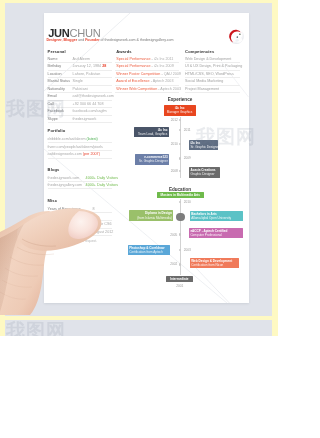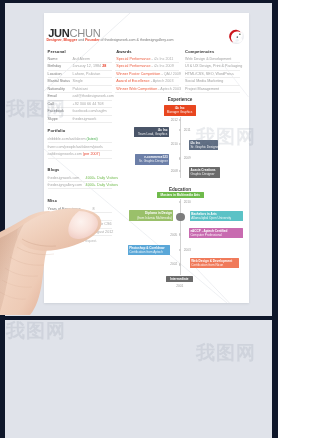--- a/index.html
+++ b/index.html
@@ -1,19 +1,19 @@
 <!DOCTYPE html>
 <html><head>
 <meta charset="utf-8">
 <title>Resume Mockup Preview</title>
 <style>
   html,body{margin:0;padding:0;}
   body{width:278px;height:438px;overflow:hidden;background:#ffffff;
        font-family:"Liberation Sans",sans-serif;-webkit-font-smoothing:antialiased;}
-  #stage{position:absolute;left:0;top:0;width:278px;height:438px;background:#0f172a;overflow:hidden;}
+  #stage{position:absolute;left:0;top:0;width:278px;height:336px;background:#fef9c3;overflow:hidden;}
   .bg{position:absolute;left:5px;top:3px;width:267px;height:313px;background:#e0e3ea;}
   .bg2{position:absolute;left:5px;top:320px;width:267px;height:118px;background:#e0e3ea;}
 
   
   #page1{position:absolute;left:44px;top:13px;width:204.5px;height:289.5px;background:#fff;
          box-shadow:0 1px 2px rgba(80,90,110,.12);overflow:hidden;}
 
   .nm{position:absolute;left:4.2px;top:13.5px;font-size:11.1px;letter-spacing:-0.28px;line-height:12px;}
   .nm b{font-weight:700;color:#2b2b2b;}
   .nm i{font-style:normal;font-weight:400;color:#8d8d8d;}

